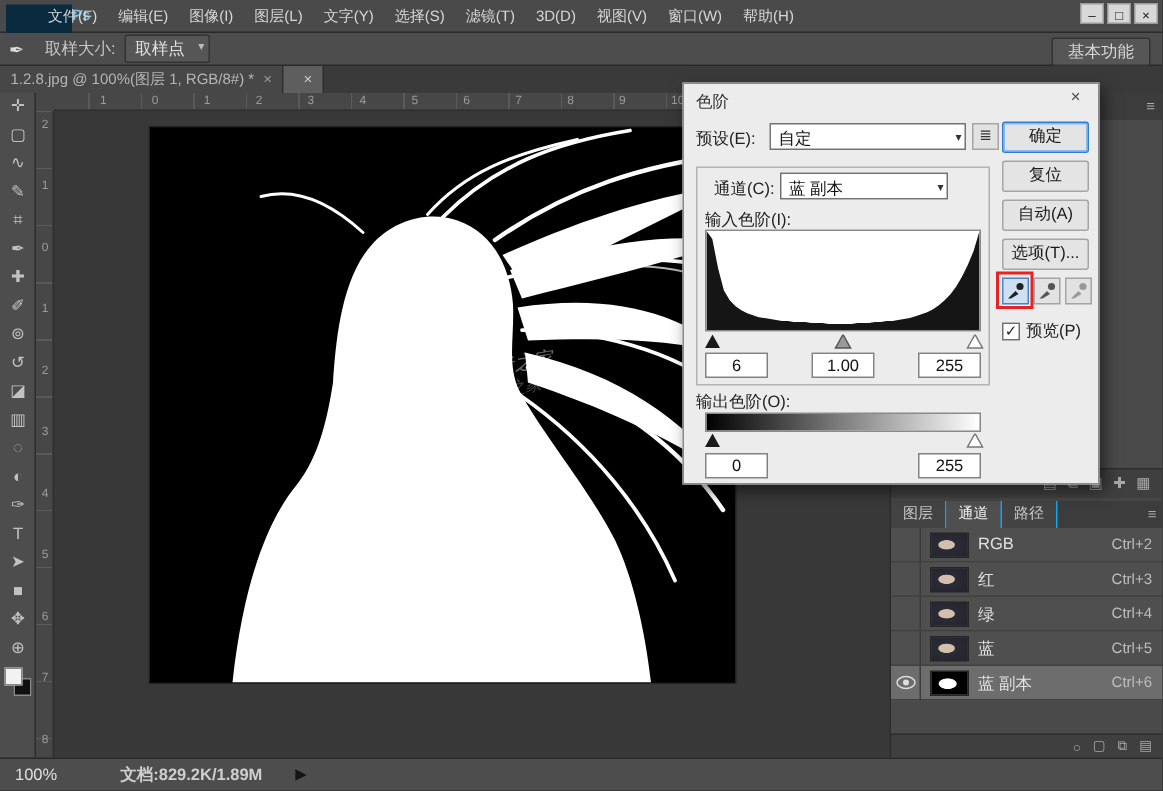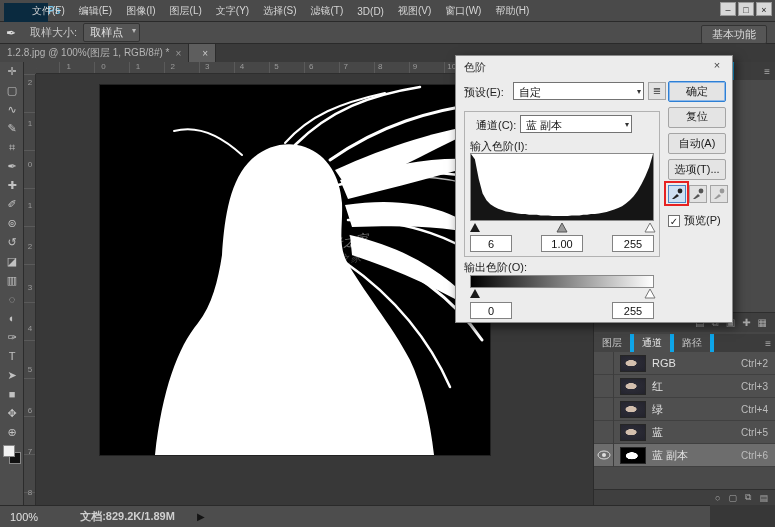--- a/index.html
+++ b/index.html
@@ -49,56 +49,56 @@
   
   .canvas-area { position:absolute; left:36px; top:74px; width:557px; height:431px; background:#383838; z-index:1; }
   .image { position:absolute; left:100px; top:85px; width:390px; height:370px; background:#000; z-index:2; box-shadow:0 0 0 1px #222; }
   .image svg { display:block; }
   .watermark { position:absolute; left:205px; top:150px; transform:rotate(-9deg); color:rgba(255,255,255,.42); font-style:italic; font-size:13px; line-height:17px; z-index:3; pointer-events:none; }
   .watermark .wm2 { opacity:.6; font-size:11px; }
 
   
   .rightcol { position:absolute; left:593px; top:62px; width:182px; height:443px; background:#464646; border-left:1px solid #2b2b2b; z-index:5; }
   .panel-tabs { height:18px; background:#3c3c3c; display:flex; align-items:center; font-size:10px; color:#c8c8c8; }
-  .panel-tabs .ptab { padding:0 8px; height:18px; line-height:18px; border-right:4px solid #0ea5e9; background:#434343; }
+  .panel-tabs .ptab { padding:0 8px; height:18px; line-height:18px; border-right:1px solid #0ea5e9; background:#434343; }
   .panel-tabs .ptab.active { background:#4f4f4f; color:#eee; }
   .panel-tabs .pmenu { margin-left:auto; margin-right:5px; color:#aaa; }
   .panel-body { height:232px; background:#4a4a4a; }
   .history-strip { height:20px; background:#3f3f3f; border-top:1px solid #2e2e2e; display:flex; align-items:center; justify-content:flex-end; gap:7px; padding:0 8px; color:#a8a8a8; font-size:10px; }
 
   .channels { position:absolute; left:0; top:272px; width:182px; height:171px; background:#4a4a4a; }
   .ch-rows { }
   .ch-row { display:flex; align-items:center; height:23px; background:#4f4f4f; border-bottom:1px solid #404040; }
   .ch-row.selected { background:#6d6d6d; }
   .eye-cell { width:20px; height:23px; border-right:1px solid #3c3c3c; display:flex; align-items:center; justify-content:center; }
   .thumb { width:26px; height:17px; margin:0 6px; border:1px solid #262626; background:radial-gradient(ellipse at 42% 48%, #d3bfae 0%, #d3bfae 26%, #2b2b36 30%, #23232c 100%); }
   .thumb.mask { background:radial-gradient(ellipse at 45% 52%, #ffffff 0%, #ffffff 30%, #000 34%, #000 100%); }
   .ch-name { flex:1; color:#e2e2e2; font-size:11px; }
   .ch-short { margin-right:8px; color:#bdbdbd; font-size:10px; }
   .ch-footer { position:absolute; left:0; bottom:0; width:182px; height:16px; background:#3f3f3f; border-top:1px solid #2e2e2e; display:flex; align-items:center; justify-content:flex-end; gap:8px; padding:0 8px; color:#a8a8a8; font-size:9px; }
 
   
-  .statusbar { position:absolute; left:0; top:505px; width:710px; height:22px; background:#4d4d4d; border-top:1px solid #2a2a2a; z-index:40; display:flex; align-items:center; }
+  .statusbar { position:absolute; left:0; top:505px; width:775px; height:22px; background:#4d4d4d; border-top:1px solid #2a2a2a; z-index:40; display:flex; align-items:center; }
   .status-zoom { margin-left:10px; color:#e0e0e0; }
   .status-doc { margin-left:42px; color:#cfcfcf;font-weight:bold; }
   .status-arrow { margin-left:22px; color:#141414; font-size:10px; }
 
   
   .dlg { position:absolute; left:455px; top:55px; width:278px; height:268px; background:#ececec; border:1px solid #8a8a8a; box-shadow:3px 4px 10px rgba(0,0,0,.55); z-index:50; color:#1f1f1f; }
   .dlg-title { position:absolute; left:8px; top:4px; font-size:11px; color:#333; }
   .dlg-close { position:absolute; right:0; top:0; width:30px; height:19px; text-align:center; line-height:19px; color:#444; font-size:11px; }
   .dlg label { font-size:11px; color:#222; }
   .lbl-preset { position:absolute; left:8px; top:29px; }
   .sel { position:absolute; background:#fff; border:1px solid #737373; height:18px; font-size:11px; color:#111; padding:2px 14px 0 5px; white-space:nowrap; overflow:hidden; }
   .sel .arrow { position:absolute; right:2px; top:4px; font-size:8px; color:#333; }
   .sel-preset { left:57px; top:26px; width:131px; }
   .preset-menu-btn { position:absolute; left:192px; top:26px; width:18px; height:18px; background:#e2e2e2; border:1px solid #a5a5a5; text-align:center; line-height:16px; font-size:10px; color:#333; }
   .btn { position:absolute; left:212px; width:58px; height:21px; background:#e4e4e4; border:1px solid #a5a5a5; font-size:11px; color:#1a1a1a; text-align:center; line-height:19px; border-radius:2px; }
   .btn-ok { top:25px; border:1px solid #2d7fd4; box-shadow:inset 0 0 0 1px #8db8e8; }
-  .btn-reset { top:51px;font-family:Liberation Mono, monospace; }
+  .btn-reset { top:51px; }
   .btn-auto { top:77px; }
   .btn-options { top:103px; }
   .groupbox { position:absolute; left:8px; top:55px; width:196px; height:146px; border:1px solid #b2b2b2; }
   .lbl-channel { position:absolute; left:18px; top:62px; background:#ececec; padding:0 2px; }
   .sel-channel { left:64px; top:59px; width:112px; }
   .lbl-input { position:absolute; left:14px; top:83px; }
   .hist-box { position:absolute; left:14px; top:97px; width:184px; height:68px; background:#fff; border:1px solid #8a8a8a; }
   .hist-box svg { display:block; width:100%; height:100%; }
   .sliders { position:absolute; height:10px; }
   .in-sliders { left:12px; top:167px; width:188px; }

